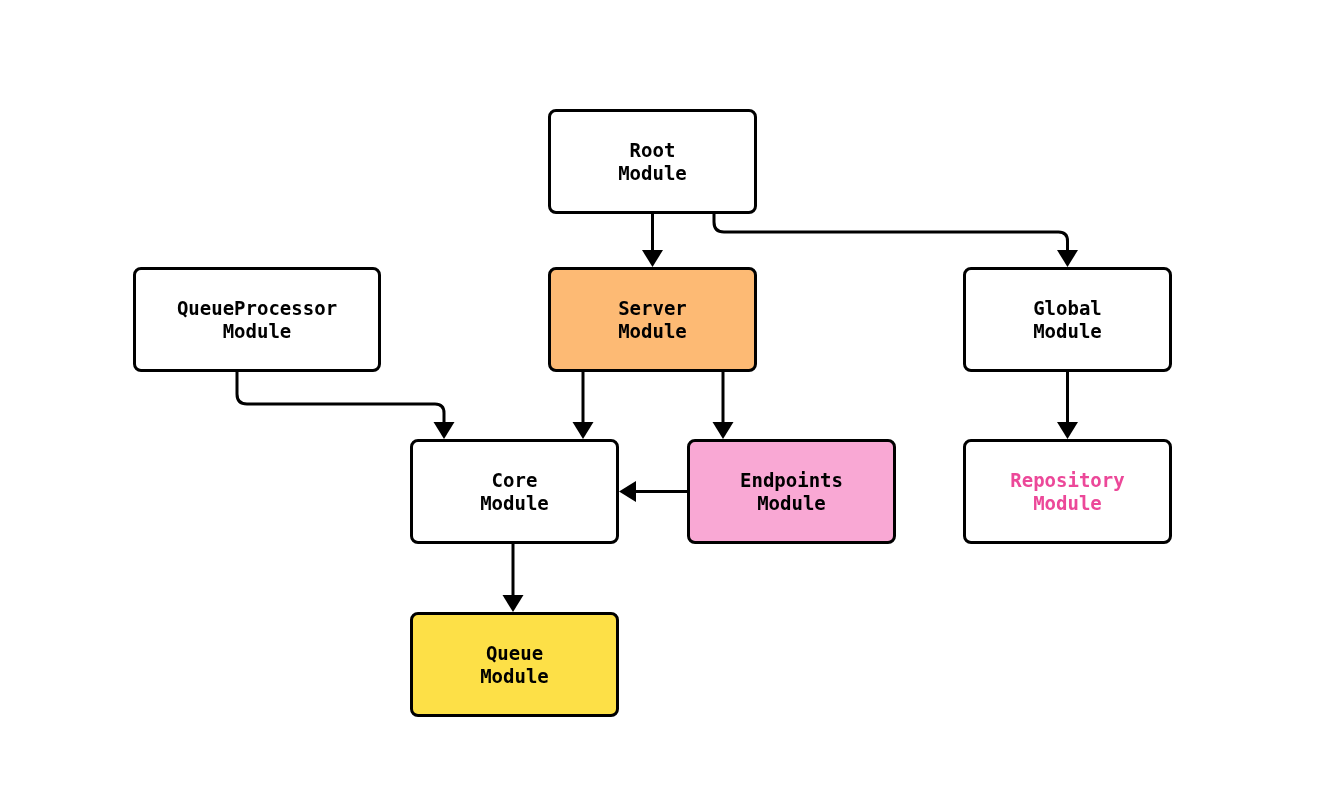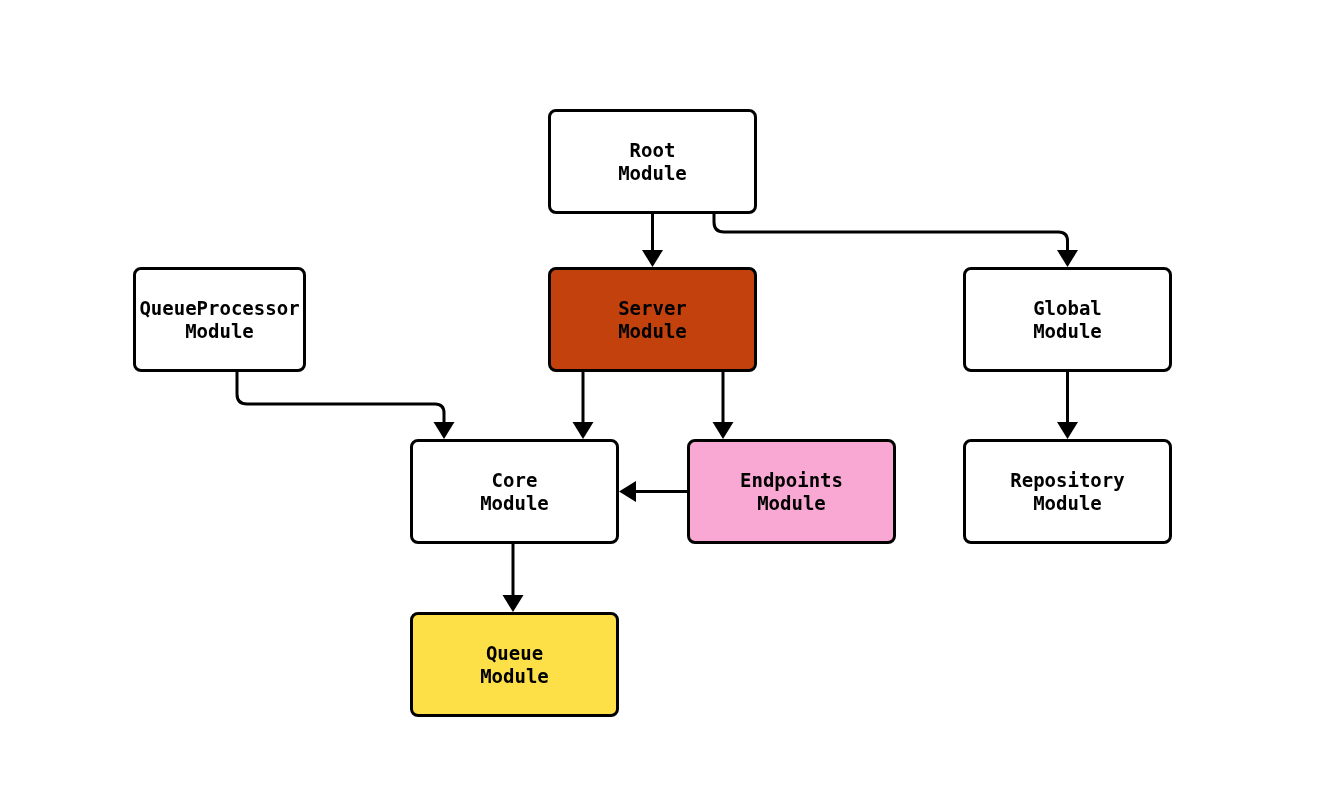--- a/index.html
+++ b/index.html
@@ -68,28 +68,28 @@
       <path d="M687 491.5 L636 491.5" stroke="#000000" stroke-width="3"></path>
       <polygon points="619,491.5 636,481 636,502" fill="#000000"></polygon>
       <path d="M1067.5 372 L1067.5 422" stroke="#000000" stroke-width="3"></path>
       <polygon points="1067.5,439 1057,422 1078,422" fill="#000000"></polygon>
       <path d="M513 544 L513 595" stroke="#000000" stroke-width="3"></path>
       <polygon points="513,612 502.5,595 523.5,595" fill="#000000"></polygon>
     </svg>
   <div id="nodes-layer">
       <div class="node" style="left: 548px; top: 93px; width: 209px; height: 105px; border: 3px solid rgb(0, 0, 0); border-radius: 8px; background: rgb(255, 255, 255); color: rgb(0, 0, 0); margin-top: 16px;">Root
 Module</div>
-      <div class="node" style="left: 133px; top: 267px; width: 173px; height: 105px; border: 3px solid rgb(0, 0, 0); border-radius: 8px; background: rgb(255, 255, 255); color: rgb(0, 0, 0);">QueueProcessor
+      <div class="node" style="left: 133px; top: 267px; width: 248px; height: 105px; border: 3px solid rgb(0, 0, 0); border-radius: 8px; background: rgb(255, 255, 255); color: rgb(0, 0, 0);">QueueProcessor
 Module</div>
-      <div class="node" style="left: 548px; top: 267px; width: 209px; height: 105px; border: 3px solid rgb(0, 0, 0); border-radius: 8px; background: #c2410c; color: rgb(0, 0, 0);">Server
+      <div class="node" style="left: 548px; top: 267px; width: 209px; height: 105px; border: 3px solid rgb(0, 0, 0); border-radius: 8px; background: #fdba74; color: rgb(0, 0, 0);">Server
 Module</div>
       <div class="node" style="left: 963px; top: 267px; width: 209px; height: 105px; border: 3px solid rgb(0, 0, 0); border-radius: 8px; background: rgb(255, 255, 255); color: rgb(0, 0, 0);">Global
 Module</div>
       <div class="node" style="left: 410px; top: 439px; width: 209px; height: 105px; border: 3px solid rgb(0, 0, 0); border-radius: 8px; background: rgb(255, 255, 255); color: rgb(0, 0, 0);">Core
 Module</div>
       <div class="node" style="left: 687px; top: 439px; width: 209px; height: 105px; border: 3px solid rgb(0, 0, 0); border-radius: 8px; background: #f9a8d4; color: rgb(0, 0, 0);">Endpoints
 Module</div>
-      <div class="node" style="left: 963px; top: 439px; width: 209px; height: 105px; border: 3px solid rgb(0, 0, 0); border-radius: 8px; background: rgb(255, 255, 255); color: #000000;">Repository
+      <div class="node" style="left: 963px; top: 439px; width: 209px; height: 105px; border: 3px solid rgb(0, 0, 0); border-radius: 8px; background: rgb(255, 255, 255); color: #ec4899;">Repository
 Module</div>
       <div class="node" style="left: 410px; top: 612px; width: 209px; height: 105px; border: 3px solid rgb(0, 0, 0); border-radius: 8px; background: #fde047; color: rgb(0, 0, 0);">Queue
 Module</div>
     </div>
 </div>
 
 </body></html>

